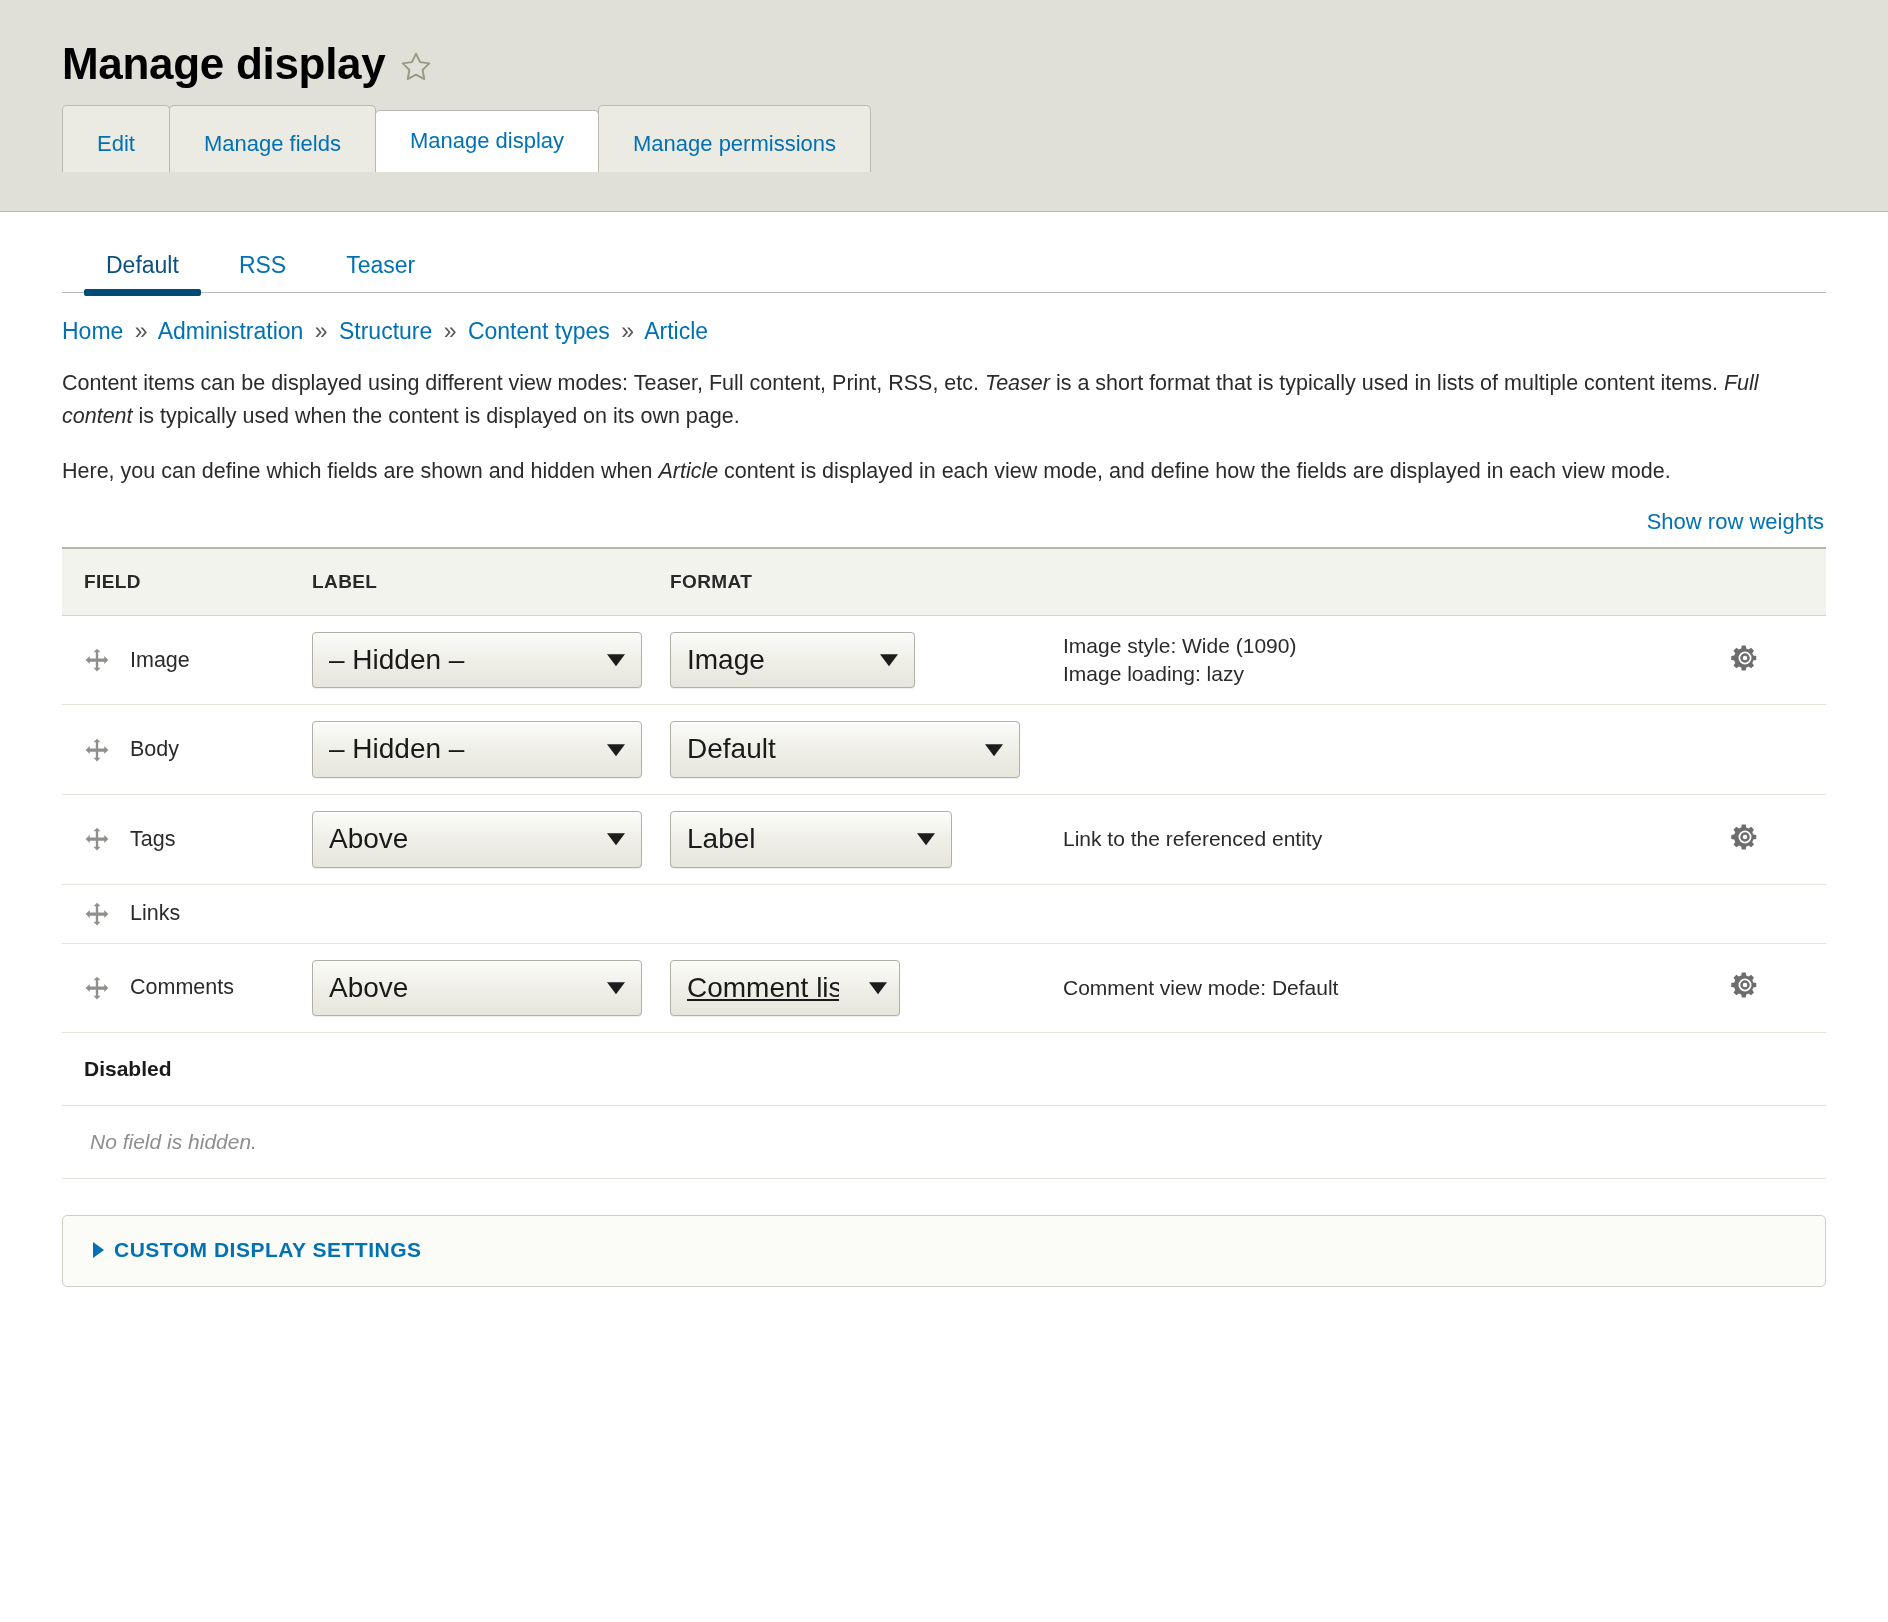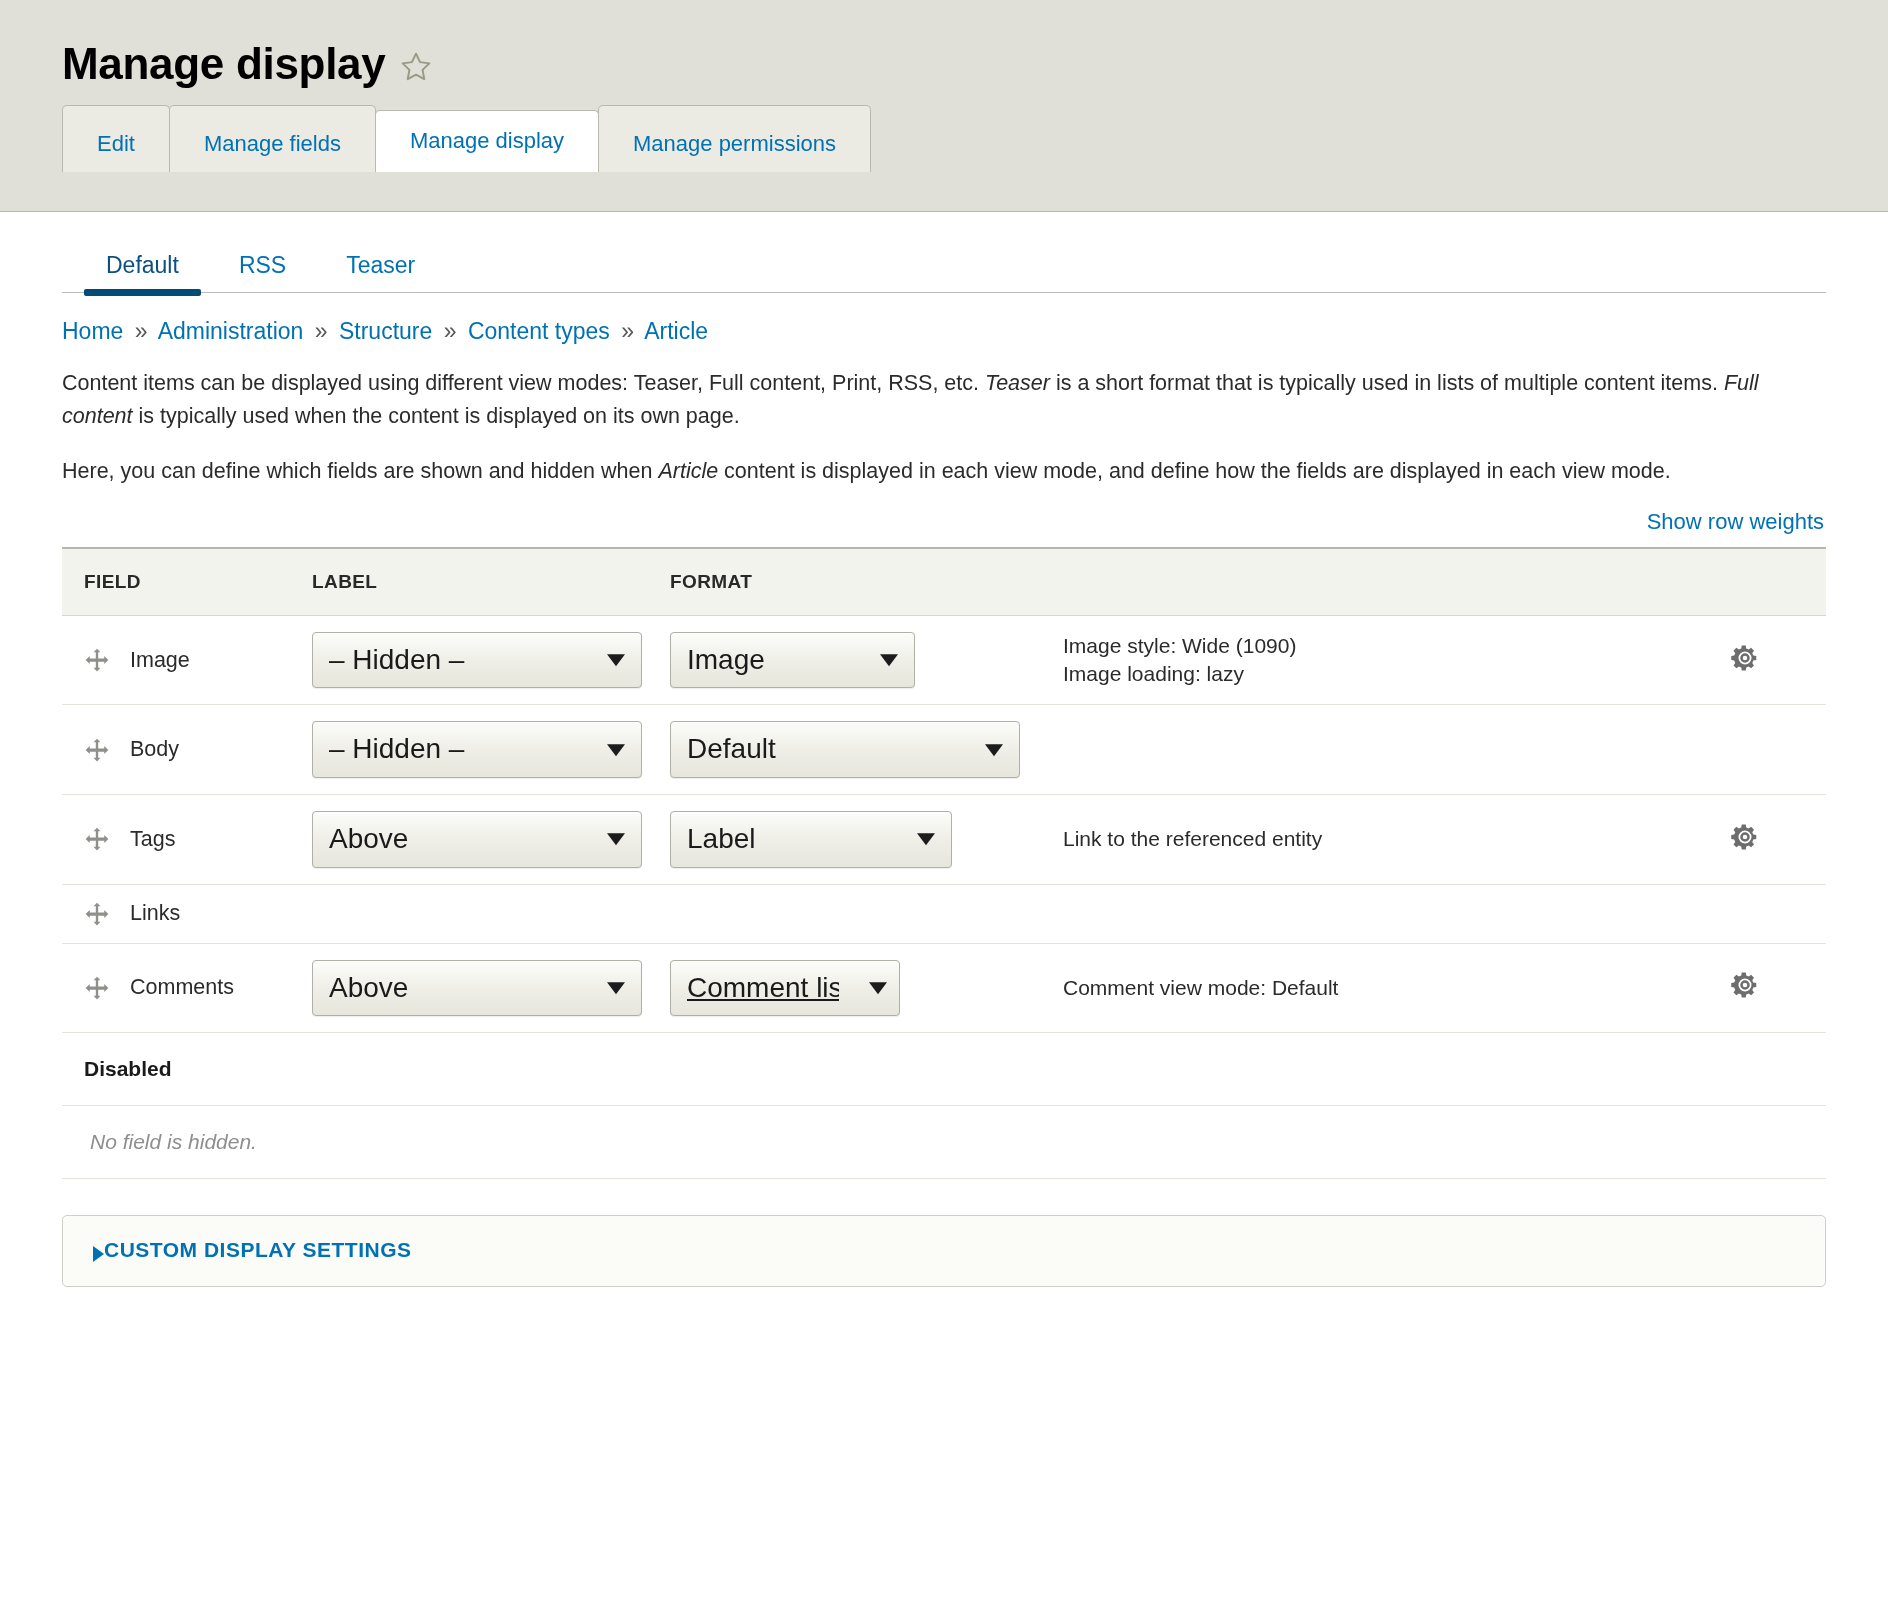--- a/index.html
+++ b/index.html
@@ -275,21 +275,22 @@
     margin-top: 36px;
     padding: 22px 30px 24px 30px;
   }
   .details-summary {
     color: #0071b3;
     font-size: 21px;
     font-weight: bold;
     letter-spacing: 0.5px;
     cursor: pointer;
     display: flex;
-    align-items: flex-end;
+    align-items: center;
+    gap: 10px;
     list-style: none;
   }
   .disclosure-tri {
     width: 0; height: 0;
     border-top: 8px solid transparent;
     border-bottom: 8px solid transparent;
     border-left: 11px solid #0071b3;
     display: inline-block;
   }
 

